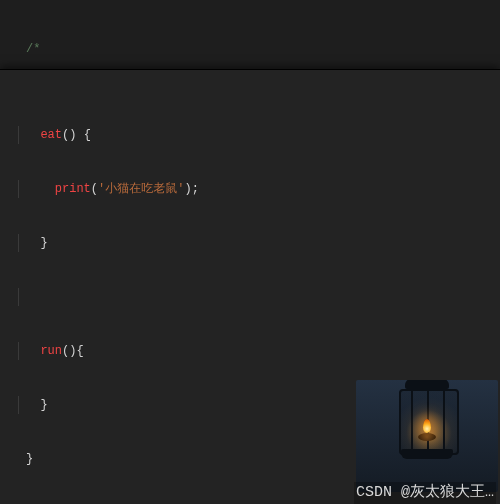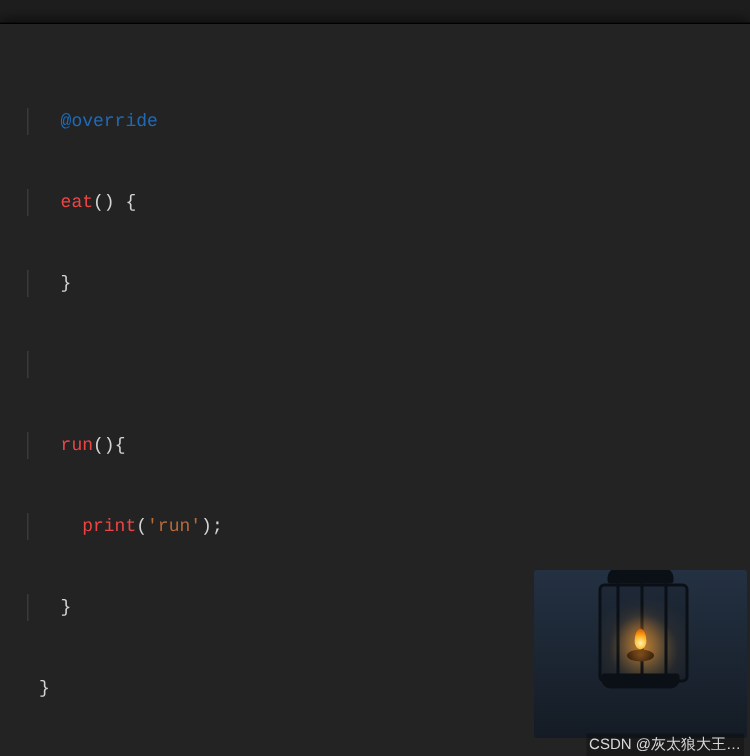--- a/index.html
+++ b/index.html
@@ -18,21 +18,21 @@
   .popup{position:absolute;left:0;right:0;bottom:0;background:#232323;border-top:1px solid #000;box-shadow:0 -3px 8px rgba(0,0,0,.5);padding:2px 0 0 8px}
   .pic{position:absolute;right:2px;bottom:12px;width:142px;height:112px;border-radius:2px;overflow:hidden;background:linear-gradient(180deg,#243142 0%,#141b24 100%)}
   .lantern{position:absolute;left:50%;top:40%;transform:translate(-50%,-50%);width:80px;height:80px}
   .lant-top{position:absolute;left:18px;top:-6px;width:44px;height:10px;background:#0b1016;border-radius:6px 6px 2px 2px}
   .lant-cage{position:absolute;left:12px;top:4px;width:56px;height:62px;border:2px solid #0b1016;border-radius:4px;background:radial-gradient(circle at 50% 68%,rgba(255,170,60,.55) 0%,rgba(60,50,35,.3) 45%,rgba(10,14,20,.2) 70%)}
   .bar{position:absolute;top:4px;bottom:12px;width:2px;background:#0b1016}
   .b1{left:24px}.b2{left:40px}.b3{left:56px}
   .lant-base{position:absolute;left:14px;top:64px;width:52px;height:10px;background:#0b1016;border-radius:2px 2px 6px 6px}
   .candle{position:absolute;left:50%;top:48px;transform:translateX(-50%);width:18px;height:8px;background:radial-gradient(circle,#5a3a1a 0%,#2a1a0a 80%);border-radius:50%}
   .flame{position:absolute;left:50%;top:34px;transform:translateX(-50%);width:8px;height:14px;border-radius:50% 50% 50% 50%/60% 60% 40% 40%;background:radial-gradient(circle at 50% 70%,#fff2b0 0%,#ffb020 45%,#d85a00 90%);box-shadow:0 0 12px 5px rgba(255,150,40,.45)}
-  .credit{position:absolute;right:4px;bottom:0;font-size:10px;color:#d8d8d8;background:rgba(0,0,0,.25);padding:0 2px;font-family:Liberation Sans, sans-serif}
+  .credit{position:absolute;right:4px;bottom:0;font-size:15px;color:#d8d8d8;background:rgba(0,0,0,.25);padding:0 2px;font-family:Liberation Mono, monospace}
 </style>
 </head>
 <body>
 
 <div class="editor">
   <div class="line"><span class="c-comment">/*</span></div>
   <div class="line guide"><span class="c-comment">Datr中的多态:</span></div>
   <div class="line guide"><span class="c-green">允许将子类类型的指针赋值给父类类型的指针，同一个函数调用会有不同的执行效果 。</span></div>
   <div class="line guide"></div>
   <div class="line guide"><span class="c-green">子类的实例赋值给父类的引用。</span></div>
@@ -58,26 +58,25 @@
   
   
 </div>
 
 <div class="badge">I</div>
 <div class="keyb-tip"></div>
 
 <div class="popup">
   <div class="editor" style="padding:0">
     
-    <div class="line guide">  <span class="c-anno">@override</span></div>
     <div class="line guide">  <span class="c-fn">eat</span><span class="c-punct">(</span><span class="c-punct">)</span> <span class="c-punct">{</span></div>
+    <div class="line guide">    <span class="c-fn">print</span><span class="c-punct">(</span><span class="c-str">'小猫在吃老鼠'</span><span class="c-punct">)</span><span class="c-punct">;</span></div>
     <div class="line guide">  <span class="c-punct">}</span></div>
     <div class="line guide"></div>
     <div class="line guide">  <span class="c-fn">run</span><span class="c-punct">(</span><span class="c-punct">)</span><span class="c-punct">{</span></div>
-    <div class="line guide">    <span class="c-fn">print</span><span class="c-punct">(</span><span class="c-str">'run'</span><span class="c-punct">)</span><span class="c-punct">;</span></div>
     <div class="line guide">  <span class="c-punct">}</span></div>
     <div class="line"><span class="c-punct">}</span></div>
   </div>
 </div>
 
 <div class="pic">
   <div class="lantern">
     <div class="lant-top"></div>
     <div class="lant-cage"></div>
     <div class="bar b1"></div>

